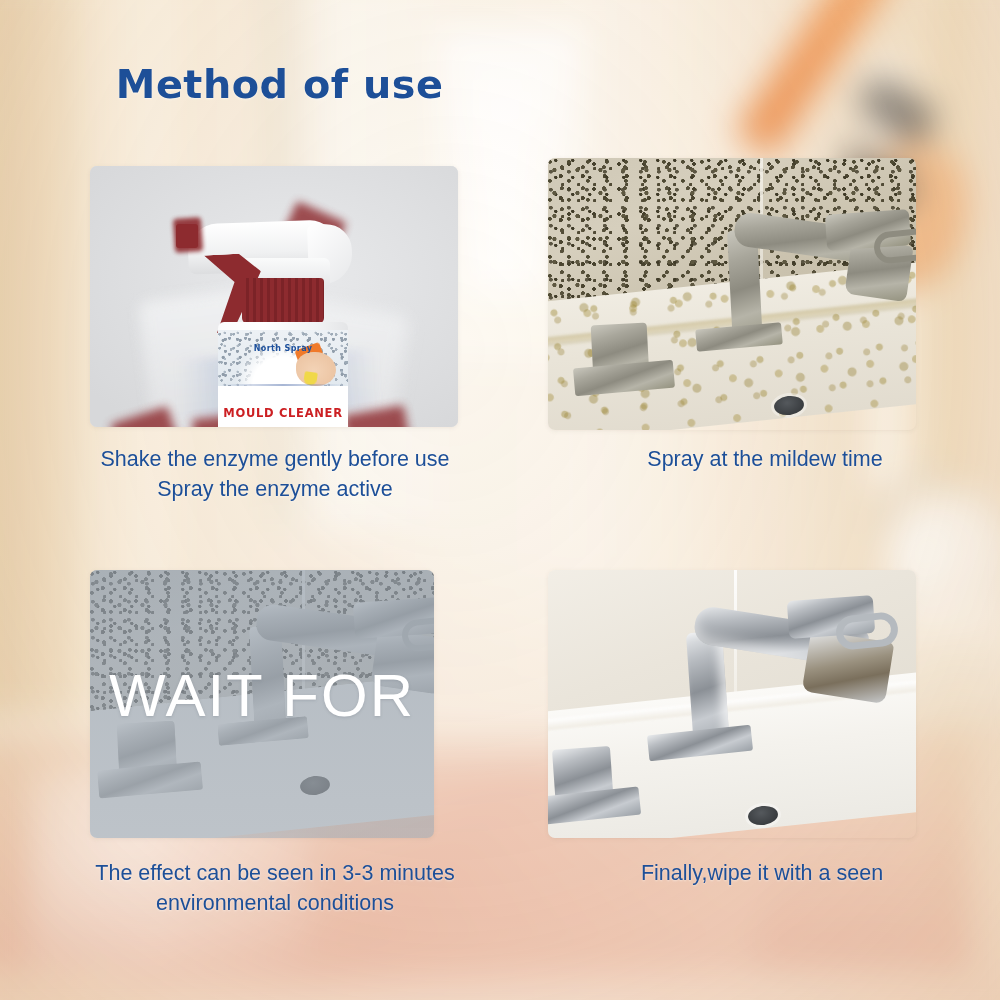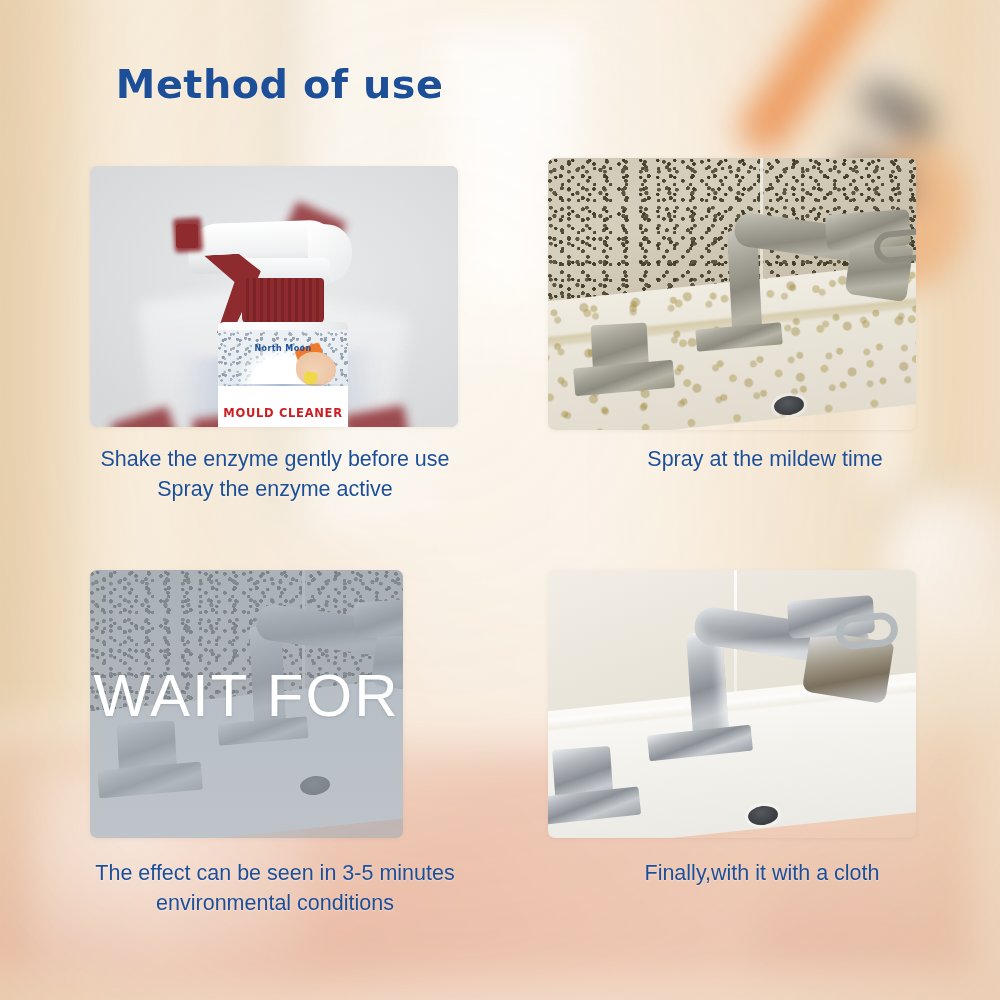--- a/index.html
+++ b/index.html
@@ -137,21 +137,21 @@
     text-shadow:0 1px 2px rgba(255,255,255,0.5);
     transform:scaleX(1.02);
   }
 
   .panel {
     position:absolute; border-radius:7px; overflow:hidden;
     box-shadow:0 1px 4px rgba(120,100,80,0.10);
   }
   #panel-1 { left:90px;  top:166px; width:368px; height:261px; }
   #panel-2 { left:548px; top:158px; width:368px; height:272px; }
-  #panel-3 { left:90px;  top:570px; width:313px; height:268px; }
+  #panel-3 { left:90px;  top:570px; width:344px; height:268px; }
   #panel-4 { left:548px; top:570px; width:368px; height:268px; }
 
   
   .p1-bg { position:absolute; inset:0; background:#dedfe1; }
   .p1-soft { position:absolute; left:-10%; top:-10%; width:120%; height:120%;
     background:radial-gradient(ellipse at 55% 45%, #e9eaec, #d7d8da 75%); }
   .blurchip {
     position:absolute; background:#8d2b2f; border-radius:4px;
     filter:blur(5px); opacity:.82;
   }
@@ -412,21 +412,21 @@
     <div class="trig-collar"></div>
 
     <div class="bottle"></div>
     <div class="label">
       <div class="label-bubbles"></div>
       <div class="label-white-arc"></div>
       <div class="label-minispray"></div>
       <div class="label-hand"></div>
       <div class="label-mini-yellow"></div>
       <div class="label-stripe"></div>
-      <div class="label-brand">North Moon</div>
+      <div class="label-brand">North Spray</div>
       <div class="label-name">MOULD CLEANER</div>
     </div>
   </div>
 
   <div class="panel" id="panel-2">
     <div class="scene">
       <div class="wall-dirty"></div>
       <div class="tile-seam" style="left:212px;"></div>
       <div class="grime-line" style="top:146px;"></div>
       <div class="counter-dirty"></div>
@@ -492,21 +492,21 @@
   <div class="caption" id="caption-1">
     <div>Shake the enzyme gently before use</div>
     <div>Spray the enzyme active</div>
   </div>
 
   <div class="caption" id="caption-2">
     <div>Spray at the mildew time</div>
   </div>
 
   <div class="caption" id="caption-3">
-    <div>The effect can be seen in 3-5 minutes</div>
+    <div>The effect can be seen in 3-3 minutes</div>
     <div>environmental conditions</div>
   </div>
 
   <div class="caption" id="caption-4">
-    <div>Finally,with it with a cloth</div>
+    <div>Finally,wipe it with a seen</div>
   </div>
 
 </div>
 
 </body></html>

